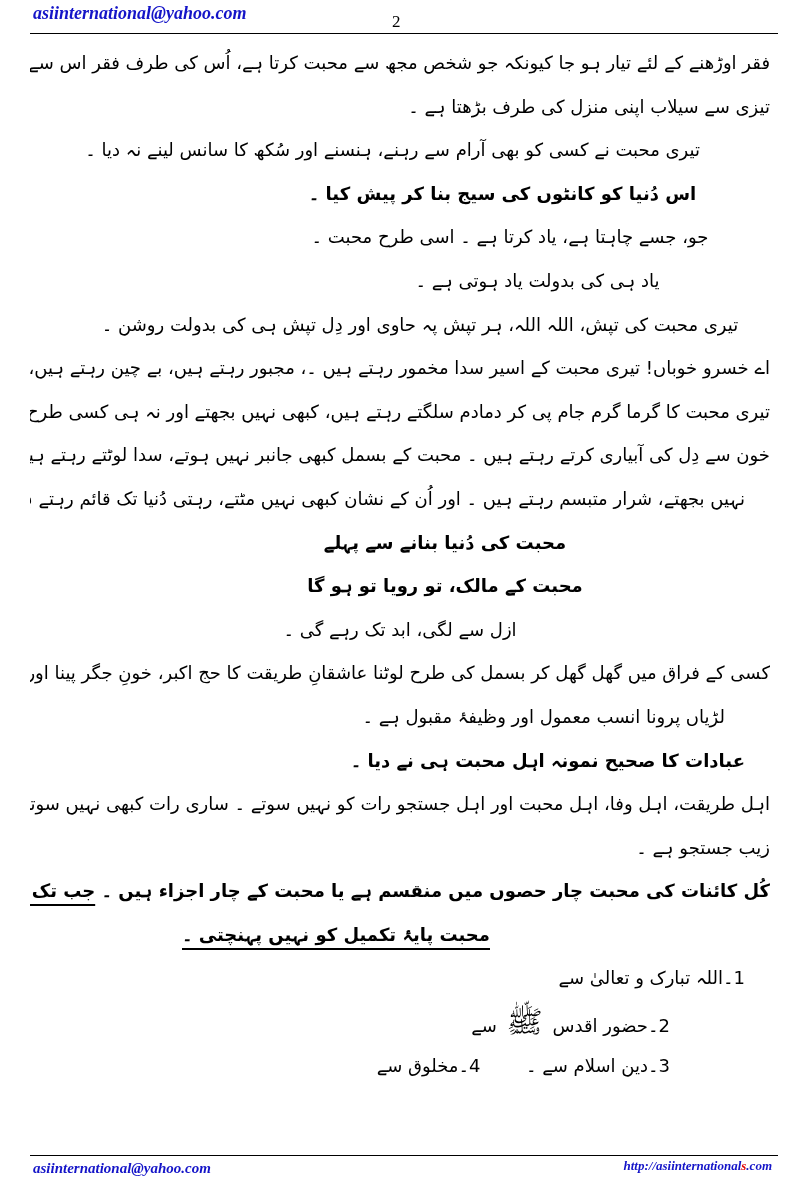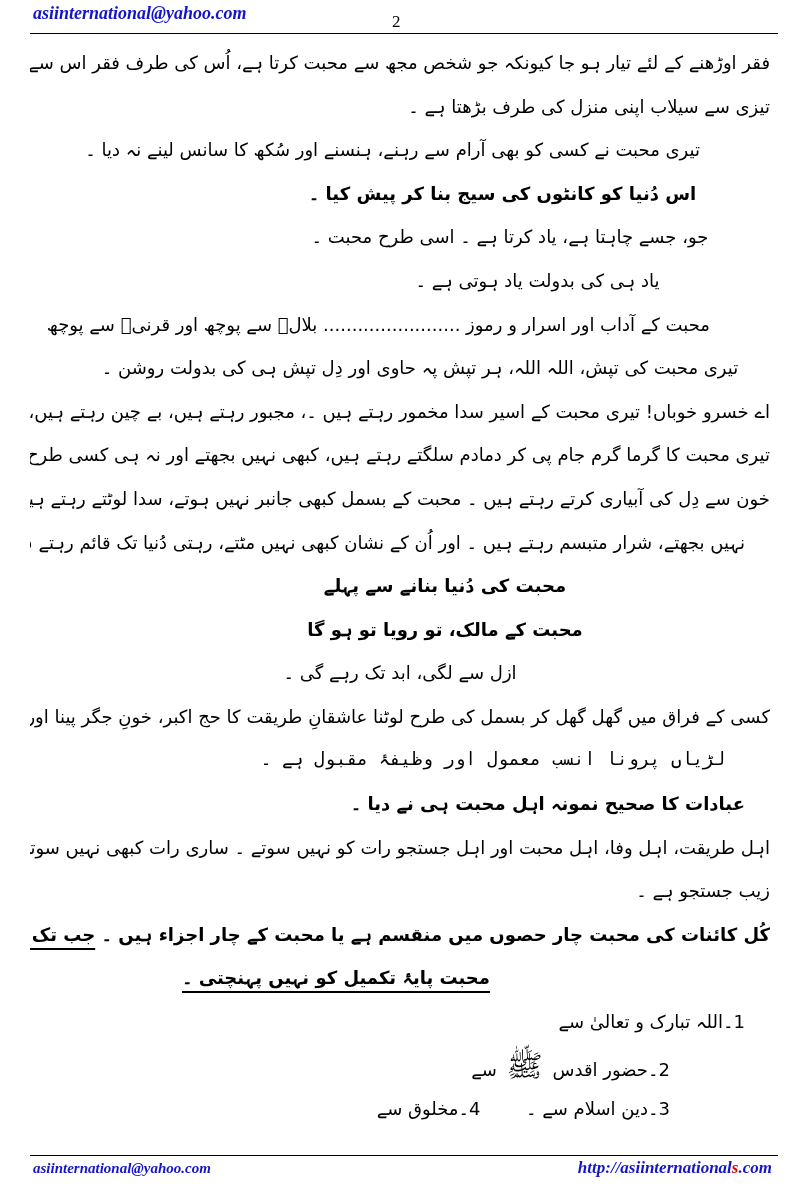--- a/index.html
+++ b/index.html
@@ -8,39 +8,39 @@
   
   .hf-link{font-family:"Liberation Serif",serif;font-style:italic;font-weight:bold;
            color:var(--link_blue,#1414c8);}
   .header-email{position:absolute;top:3px;left:33px;font-size:18px;}
   .page-number{position:absolute;top:12px;left:392px;font-size:17px;
                font-family:"Liberation Serif",serif;}
   .rule{position:absolute;left:30px;right:22px;border-top:1.5px solid #000;}
   .rule-top{top:33px;}
   .rule-bottom{top:1155px;}
   .footer-email{position:absolute;top:1160px;left:33px;font-size:15px;}
-  .footer-url{position:absolute;top:1158px;right:28px;font-size:17px;}
+  .footer-url{position:absolute;top:1158px;right:28px;font-size:13px;}
   .footer-url .red-s{color:var(--url_s_red,#e00000);}
   
   .content{position:absolute;top:41px;left:30px;right:30px;direction:rtl;
            font-size:18px;}
   .line{height:43.6px;line-height:43.6px;white-space:nowrap;overflow:hidden;
         text-align:right;}
   .just{text-align:justify;text-align-last:justify;}
   .b{font-weight:bold;}
   .u{text-decoration:underline;text-decoration-thickness:2px;text-underline-offset:7px;}
   .center{text-align:center;}
   .c1{text-align:right;padding-left:120px;}   
   .c2{text-align:center;padding-left:205px;font-weight:bold;}
   .c3{text-align:center;padding-left:275px;}
   .c4{text-align:center;padding-left:220px;}
   .c5{text-align:center;padding-left:40px;}
   .bc{text-align:center;padding-left:90px;}
   .pr25{padding-right:25px;}
-  .pr45{padding-right:45px;font-family:Liberation Mono, monospace;}
+  .pr45{padding-right:45px;}
   .pr60{padding-right:60px;}
   .pr70{padding-right:70px;}
   .pr100{padding-right:100px;}
   .pr280{padding-right:280px;}
   .seal{font-size:30px;line-height:43.6px;padding:0 4px;}
   .gap{display:inline-block;width:34px;}
 </style>
 </head>
 <body>
 
@@ -50,21 +50,20 @@
   <div class="page-number">2</div>
   <div class="rule rule-top"></div>
 
   <div class="content">
     <div class="line just">فقر اوڑھنے کے لئے تیار ہو جا کیونکہ جو شخص مجھ سے محبت کرتا ہے،  اُس کی طرف فقر اس سے بھی زیادہ تیزی سے آتا ہے جتنی</div>
     <div class="line c1">تیزی سے سیلاب اپنی منزل کی طرف بڑھتا ہے ۔</div>
     <div class="line pr70">تیری محبت نے کسی کو بھی آرام سے رہنے، ہنسنے اور سُکھ کا سانس لینے نہ دیا ۔</div>
     <div class="line c2">اس دُنیا کو کانٹوں کی سیج بنا کر پیش کیا ۔</div>
     <div class="line c4">جو، جسے چاہتا ہے، یاد کرتا ہے ۔ اسی طرح محبت ۔</div>
     <div class="line c3">یاد ہی کی بدولت یاد ہوتی ہے ۔</div>
-    <div class="line pr60">محبت کے آداب اور اسرار و رموز ........................ بلالؓ سے پوچھ اور قرنیؓ سے پوچھ</div>
     <div class="line c5">تیری محبت کی تپش، اللہ اللہ، ہر تپش پہ حاوی اور دِل تپش ہی کی بدولت روشن ۔</div>
     <div class="line just">اے خسرو خوباں! تیری محبت کے اسیر سدا مخمور رہتے ہیں ۔، مجبور رہتے ہیں، بے چین رہتے ہیں، بے قرار رہتے ہیں ۔</div>
     <div class="line just">تیری محبت کا گرما گرم جام پی کر دمادم سلگتے رہتے ہیں، کبھی نہیں بجھتے اور نہ ہی کسی طرح بجھ سکتے ہیں ۔ وہ آنسو بہاتے اور جگر کے</div>
     <div class="line just">خون سے دِل کی آبیاری کرتے رہتے ہیں ۔ محبت کے بسمل کبھی جانبر نہیں ہوتے، سدا لوٹتے رہتے ہیں ۔ الفت کے معاملے کبھی</div>
     <div class="line pr25">نہیں بجھتے، شرار متبسم رہتے ہیں ۔  اور اُن کے نشان کبھی نہیں مٹتے،  رہتی دُنیا تک قائم رہتے ہیں ۔</div>
     <div class="line bc b">محبت کی دُنیا بنانے سے پہلے</div>
     <div class="line bc b">محبت کے مالک،  تو رویا تو ہو گا</div>
     <div class="line center">ازل سے لگی،  ابد تک رہے گی ۔</div>
     <div class="line just">کسی کے فراق میں گھل گھل کر بسمل کی طرح لوٹنا عاشقانِ طریقت کا حج اکبر،   خونِ جگر پینا اور شام و سحر اشکوں کی</div>
     <div class="line pr45">لڑیاں پرونا انسب معمول اور وظیفۂ مقبول ہے ۔</div>

